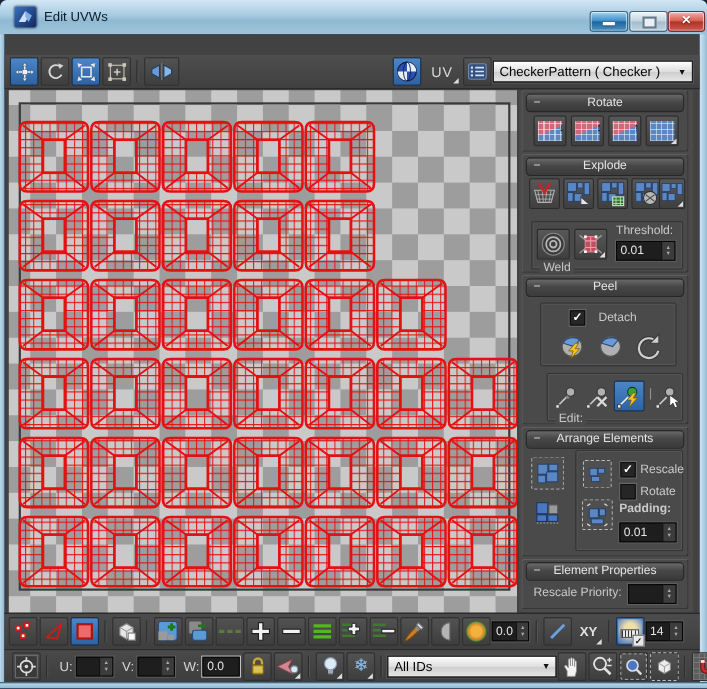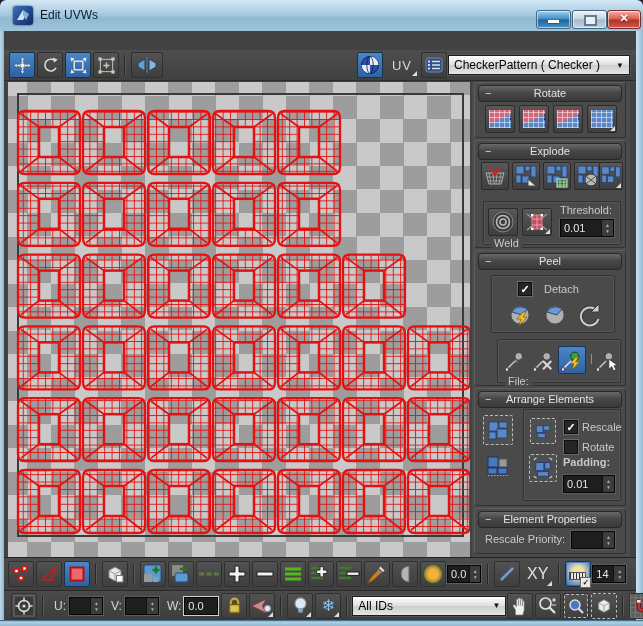--- a/index.html
+++ b/index.html
@@ -41,21 +41,21 @@
   .spacer{flex:1;}
   .fly{position:absolute;right:1px;bottom:1px;width:0;height:0;border-left:5px solid transparent;border-bottom:5px solid #ddd;}
   .ticon{display:flex;align-items:center;justify-content:center;}
   .uvbtn{position:relative;color:#d8d8d8;font-size:13px;letter-spacing:1px;padding:4px 6px;margin:0 2px;flex:none;}
   .ldrop{position:relative;height:20px;display:flex;align-items:center;box-sizing:border-box;
     background:linear-gradient(#ffffff,#dedede 50%,#cccccc 50%,#e6e6e6);
     border:1px solid #1d1d1d;box-shadow:0 0 0 1px #565656;color:#000;font-size:12px;padding:0 5px;flex:none;}
   .ldrop-text{flex:1;white-space:nowrap;overflow:hidden;}
   .ldrop-arrow{font-size:8px;color:#111;margin-left:4px;}
   .texdrop{width:182px;margin-right:6px;}
-  .btn-text{color:#e0e0e0;font-size:16px;font-weight:normal;}
+  .btn-text{color:#e0e0e0;font-size:12px;font-weight:bold;}
   
   .canvas{position:absolute;left:4px;top:51px;width:462px;height:475px;overflow:hidden;
     background:conic-gradient(#9d9d9d 0 25%,#c9c9c9 0 50%,#9d9d9d 0 75%,#c9c9c9 0);
     background-size:47px 47px;background-position:-4px -10px;}
   .uvbound{position:absolute;left:9px;top:11px;width:447px;height:444px;border:2px solid #3a3a3a;box-sizing:border-box;}
   #islands{position:absolute;left:0;top:0;}
   
   .panel{position:absolute;left:468px;top:51px;width:158px;height:475px;background:#4b4b4b;font-size:11px;color:#ccc;}
   .rollout{position:absolute;left:2px;width:152px;background:#4a4a4a;border:1px solid;
     border-color:#5e5e5e #323232 #323232 #5e5e5e;border-radius:3px;box-sizing:border-box;}
@@ -553,21 +553,21 @@
             <span class="ticon">
               <svg width="26" height="26" viewBox="0 0 26 26">
                   <path d="M21 10a9 9 0 1 0 1.5 8" fill="none" stroke="#3a3a3a" stroke-width="4"></path>
                   <path d="M21 10a9 9 0 1 0 1.5 8" fill="none" stroke="#cfcfcf" stroke-width="2"></path>
                   <path d="M23 3v8h-8z" fill="#cfcfcf" stroke="#3a3a3a"></path>
                 </svg>
             </span>
           </div>
         </div>
         <div class="group" style="left:22px;top:88px;width:122px;height:42px;">
-          <span class="glabel">File:</span>
+          <span class="glabel">Edit:</span>
           <div class="pbtn" style="left:4px;top:8px;width:26px;height:26px;border:none;background:none;">
             <span class="ticon">
               <svg width="24" height="24" viewBox="0 0 26 26">
                   <path d="M4 22l9-9" stroke="#c8c8c8" stroke-width="1.6"></path>
                   <rect x="2.5" y="20.5" width="3.4" height="3.4" fill="#eee" stroke="#444"></rect>
                   <circle cx="17" cy="8" r="4.2" fill="#b0b0b0" stroke="#333"></circle>
                   <path d="M13 12l2.2 2.2" stroke="#888" stroke-width="2.4"></path>
                 </svg>
             </span>
           </div>

